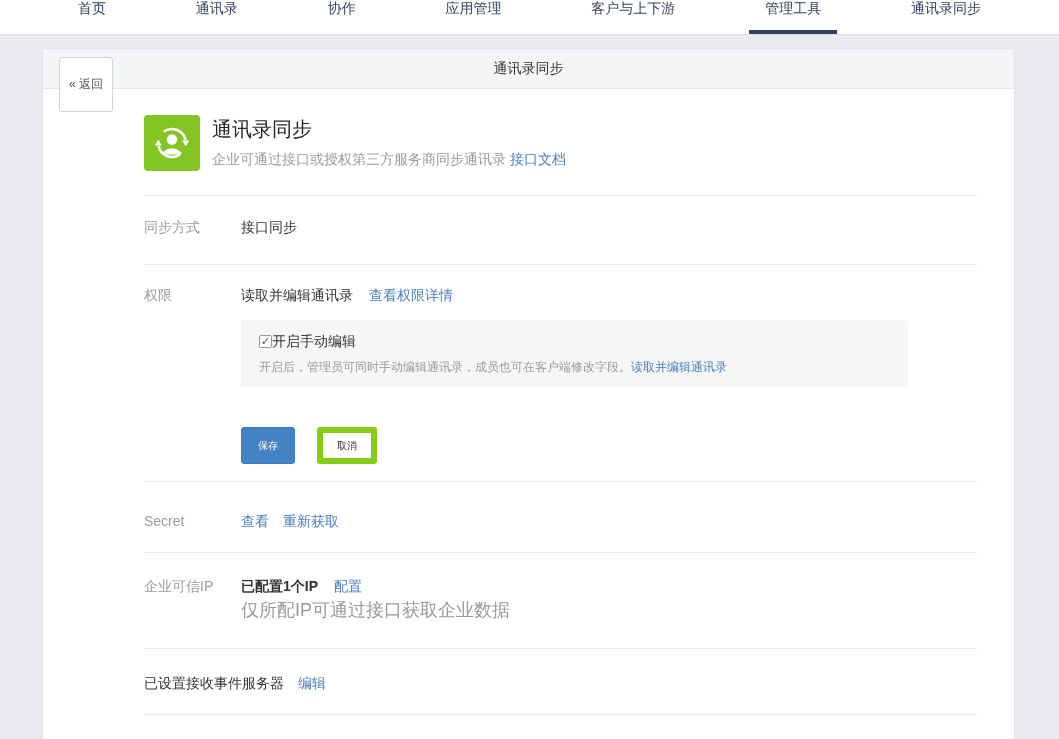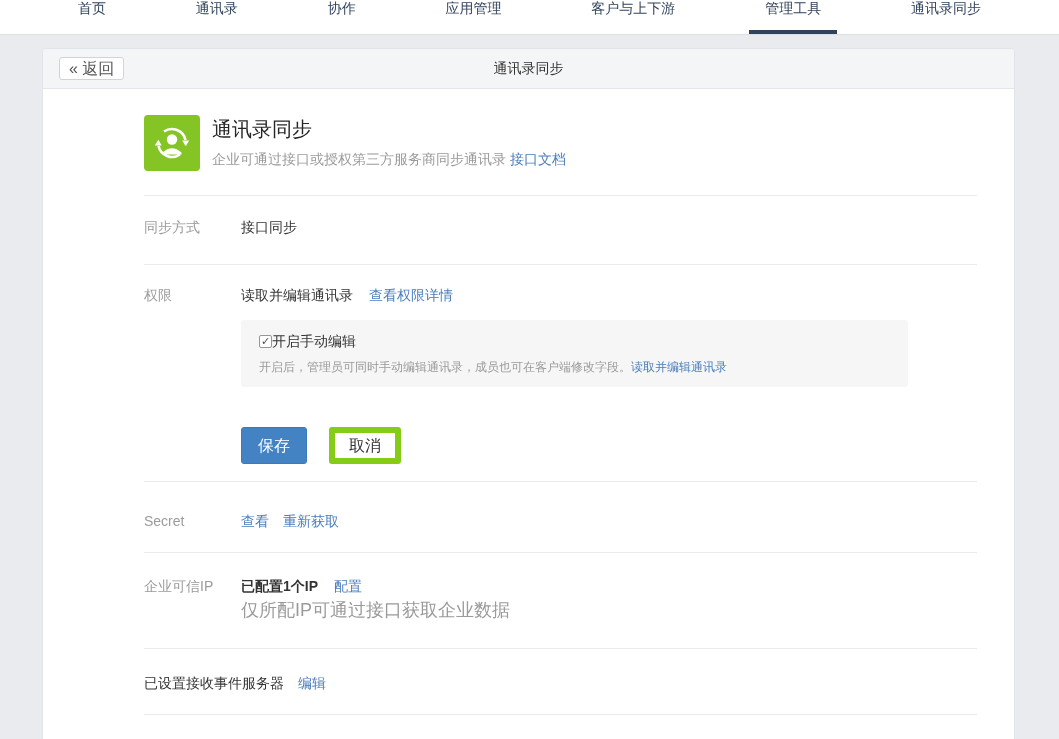--- a/index.html
+++ b/index.html
@@ -50,23 +50,23 @@
     display: flex;
     align-items: center;
   }
   .back-btn {
     position: absolute;
     left: 16px;
     top: 8px;
     background: #fff;
     border: 1px solid #d0d3d7;
     border-radius: 3px;
-    font-size: 16px;
+    font-size: 12px;
     color: #555;
-    padding: 4px 9px;
+    padding: 20px 9px;
     cursor: pointer;
     line-height: 13px;
   }
   .subheader-title {
     flex: 1;
     text-align: center;
     font-size: 14px;
     color: #333;
   }
 
@@ -138,21 +138,21 @@
     cursor: pointer;
     flex-shrink: 0;
   }
   .checkbox-label { margin-left: 0; font-size: 14px; color: #333; }
   .manual-desc { margin-top: 8px; font-size: 12px; color: #9a9a9a; line-height: 16px; }
   .manual-desc a.link { font-size: 12px; }
 
   
   .btn-row { margin-top: 40px; display: flex; }
   .btn {
-    font-size: 16px;
+    font-size: 10px;
     line-height: 15px;
     border-radius: 3px;
     cursor: pointer;
     font-family: inherit;
   }
   .btn-primary {
     background: #4383c4;
     border: 1px solid #3d7aba;
     color: #fff;
     padding: 5px 16px;

